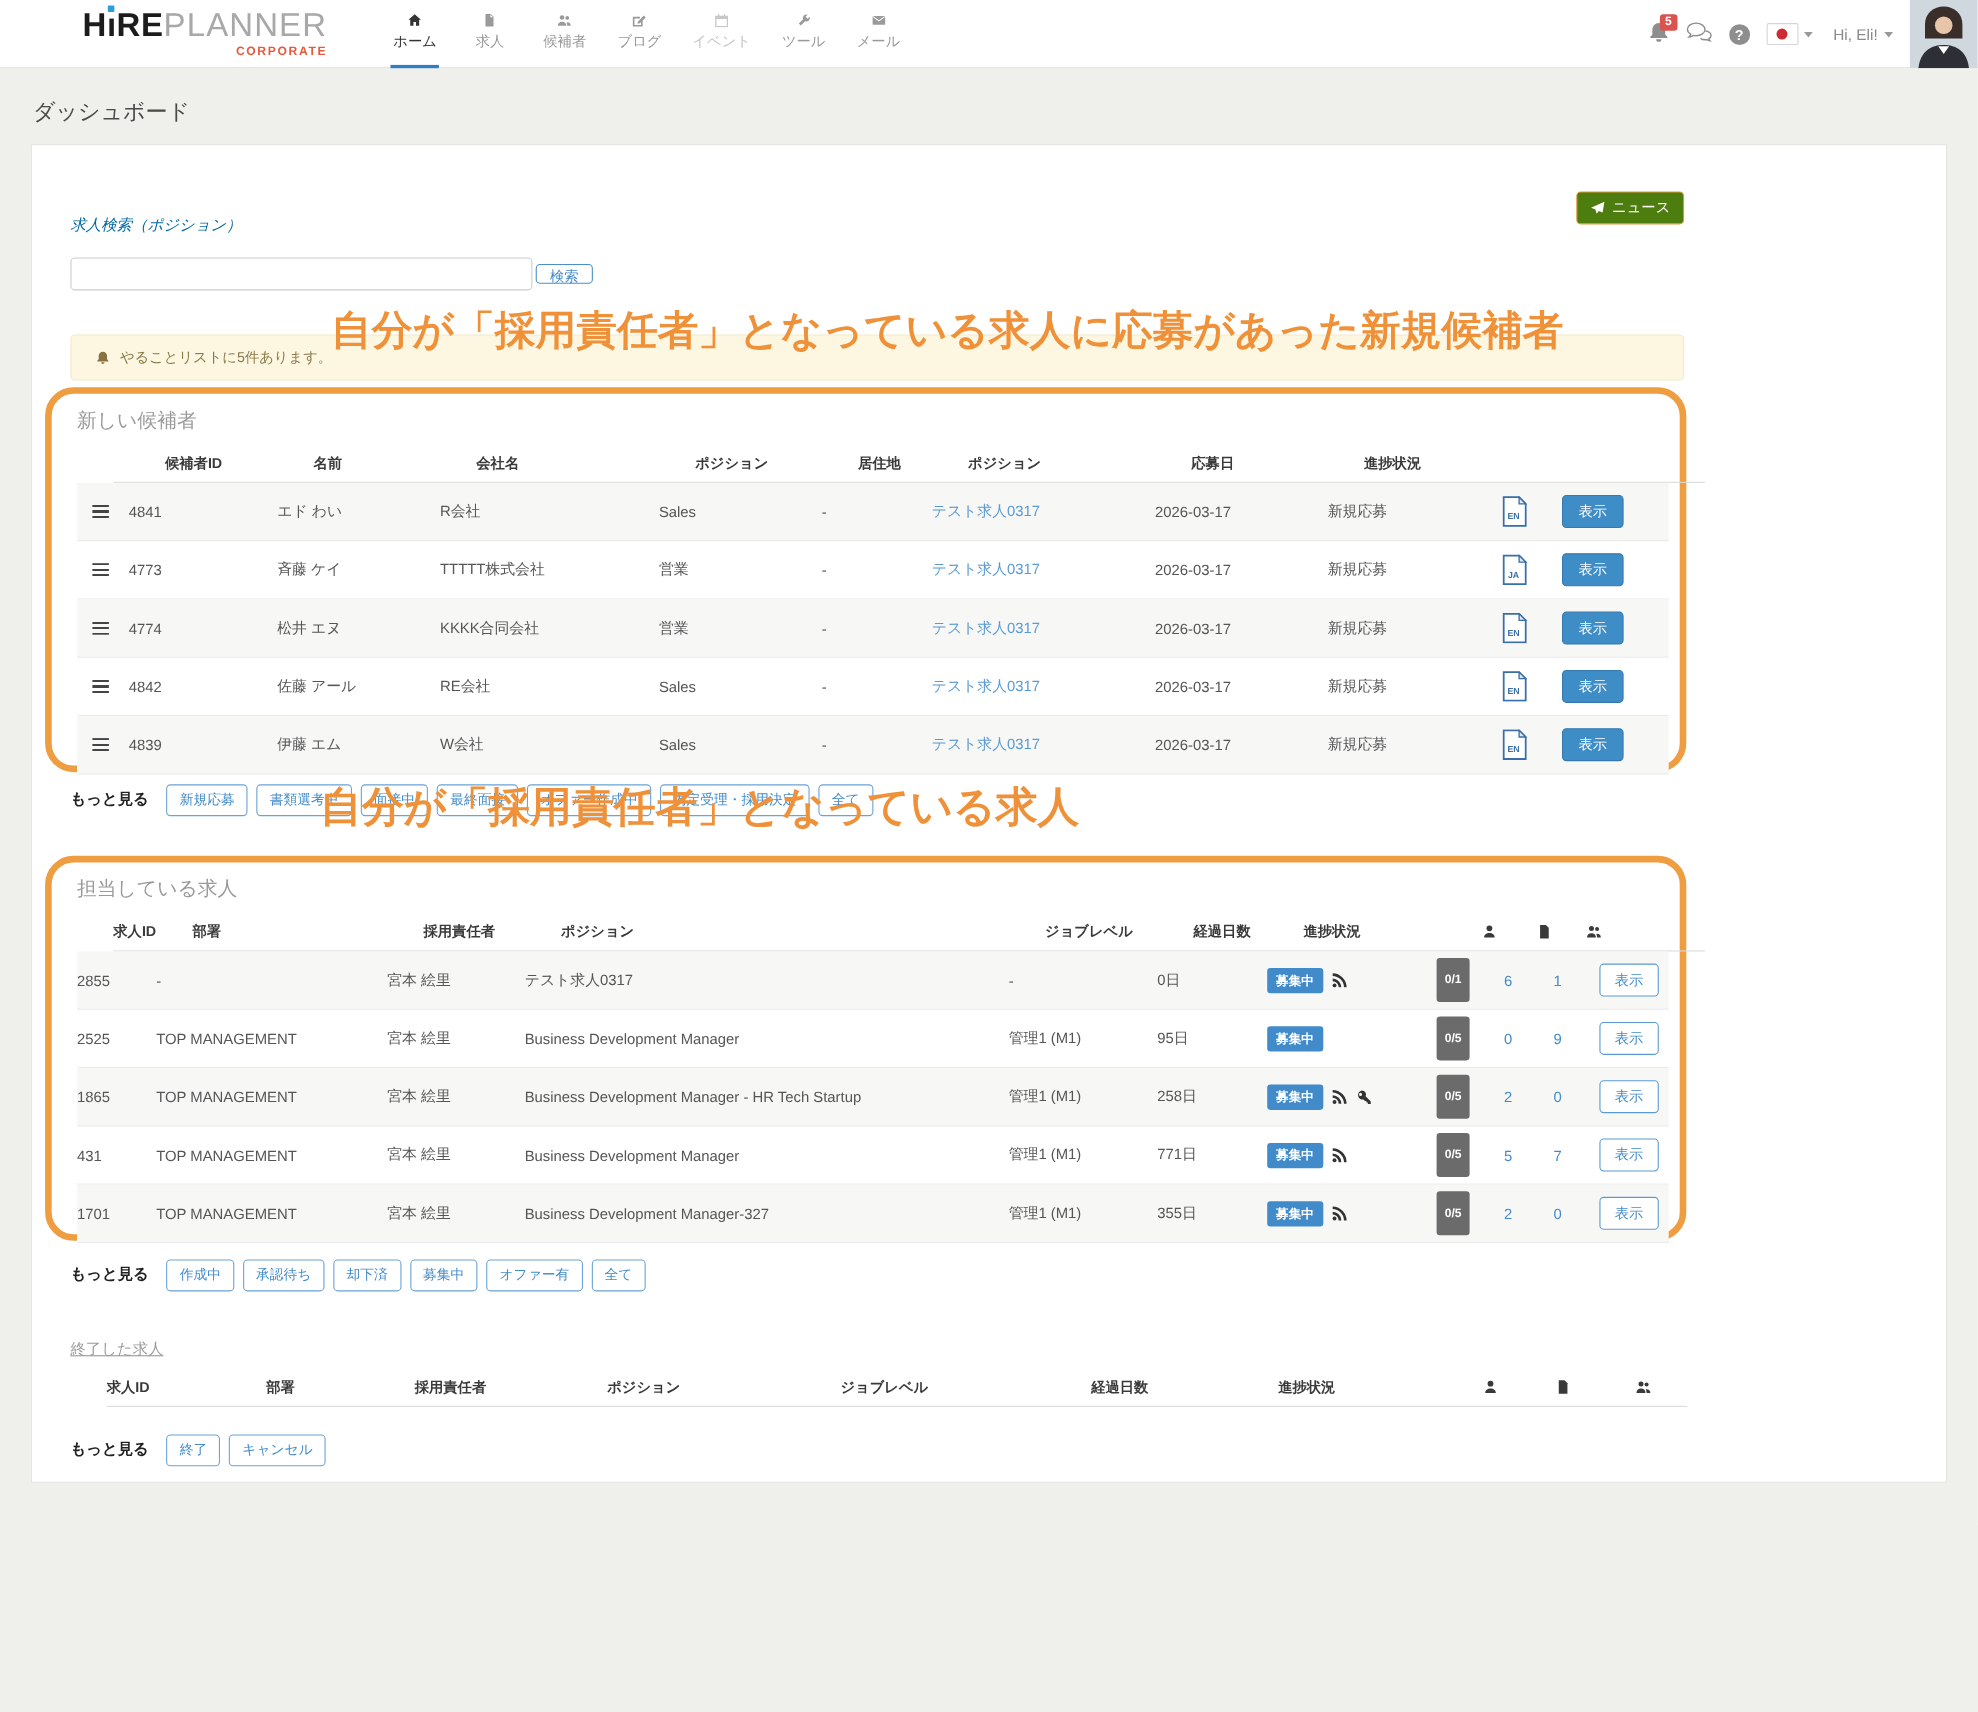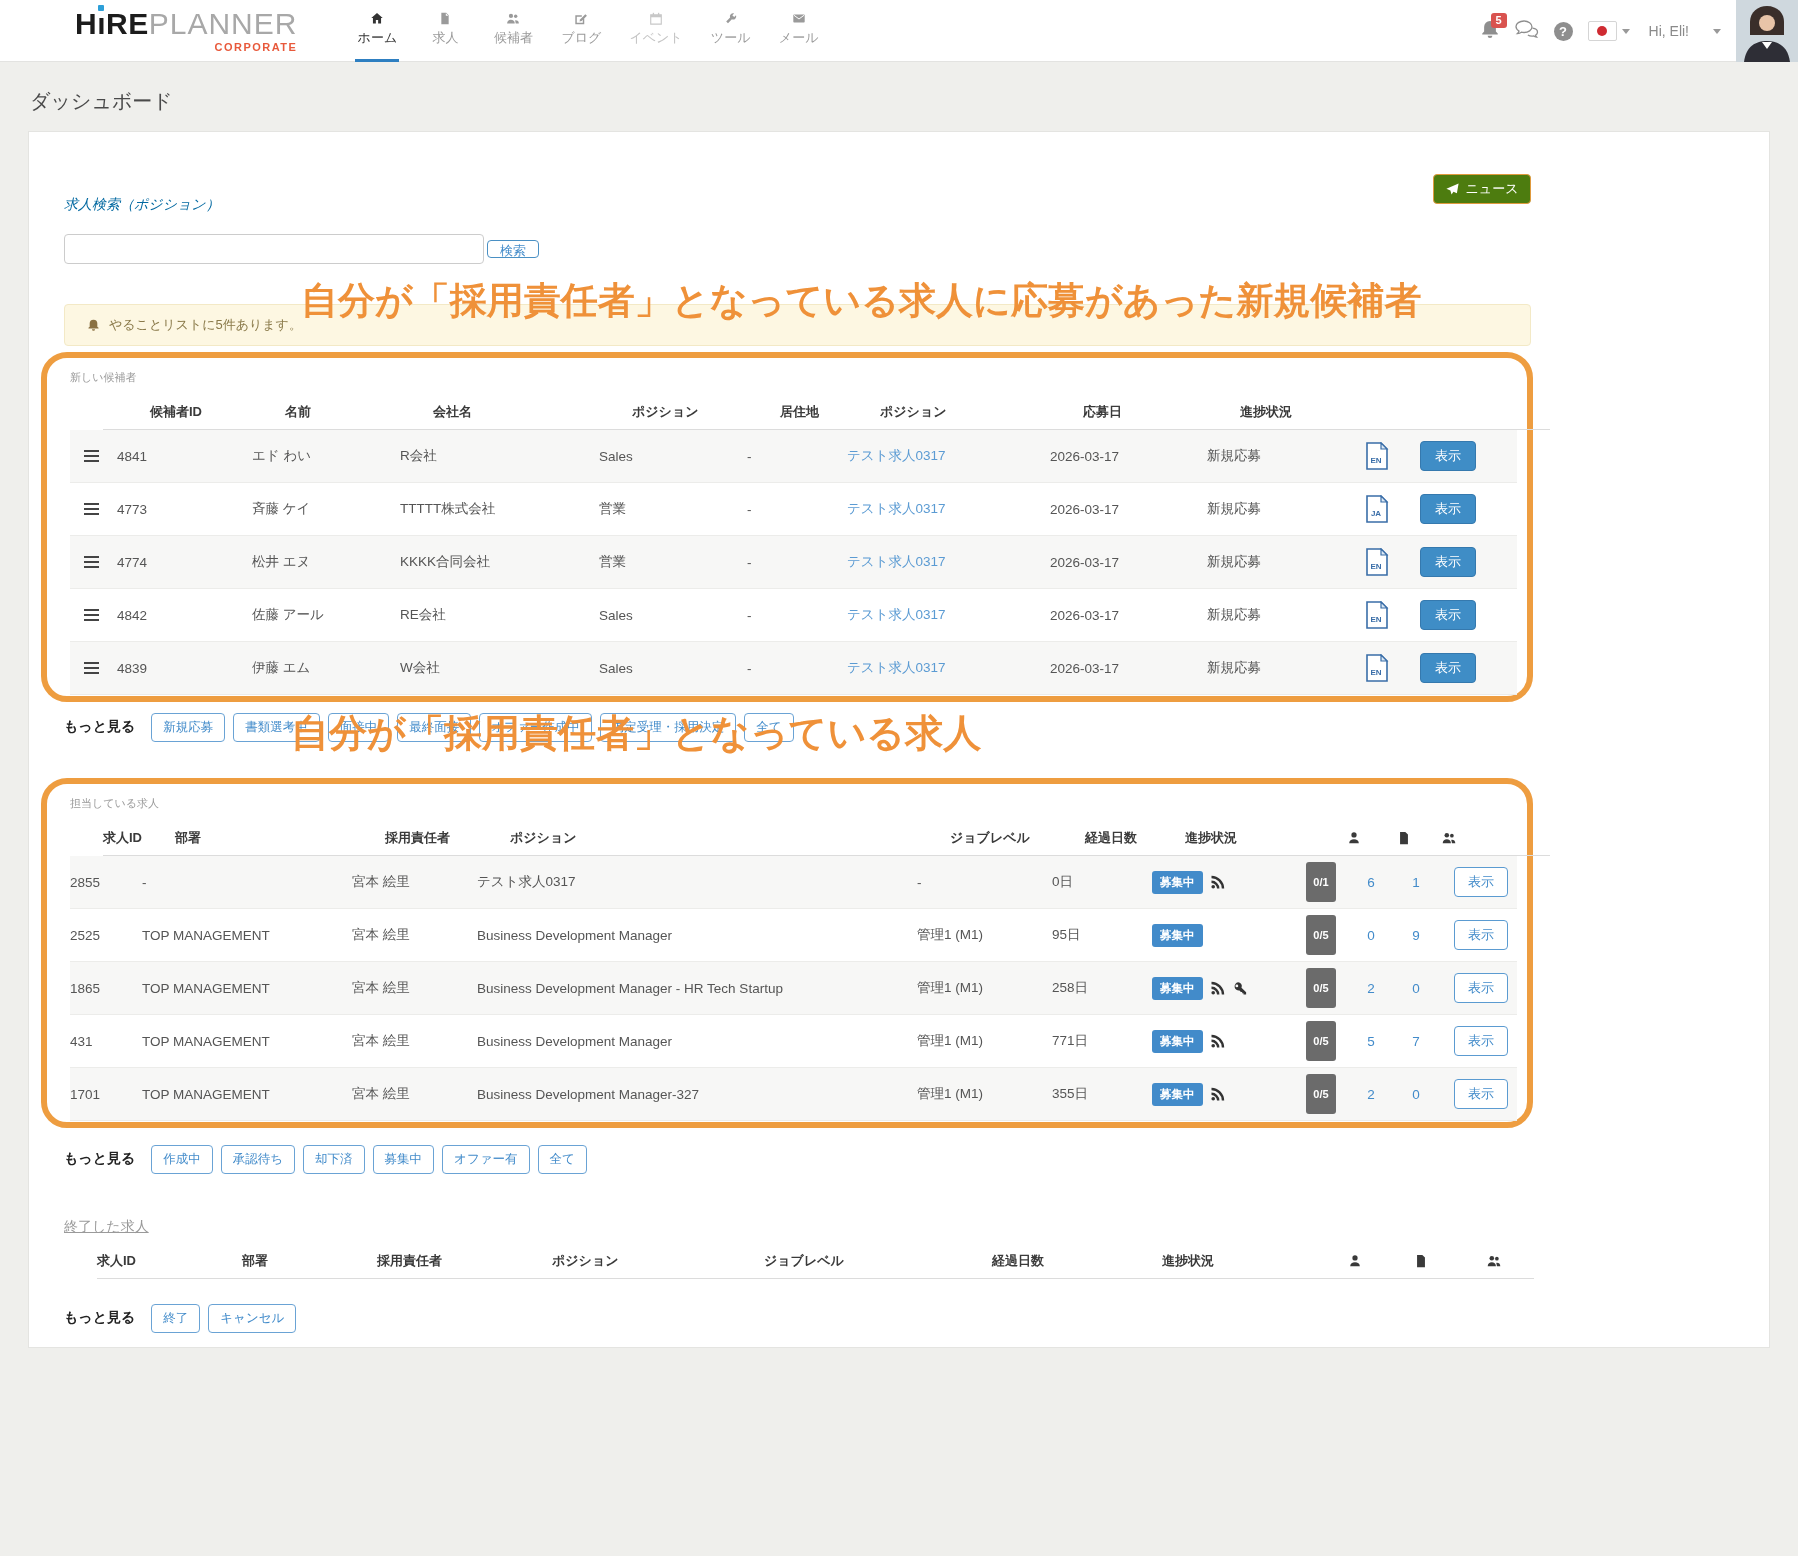--- a/index.html
+++ b/index.html
@@ -25,21 +25,21 @@
   .bell-wrap{position:relative;cursor:pointer;}
   .bell-wrap svg{width:20px;height:20px;fill:#8e8e8e;}
   .notif-badge{position:absolute;top:-6px;left:11px;background:#d9534f;color:#fff;font-size:11px;font-weight:700;padding:1px 5px;border-radius:3px;line-height:13px;}
   .chat-icon svg{width:24px;height:20px;fill:none;stroke:#8e8e8e;stroke-width:1.3;}
   .help-icon{width:19px;height:19px;border-radius:50%;background:#8e8e8e;color:#fff;font-size:13px;font-weight:700;display:flex;align-items:center;justify-content:center;cursor:pointer;}
   .help-icon::after{content:"?";}
   .flag-wrap{display:flex;align-items:center;gap:5px;cursor:pointer;}
   .flag{width:27px;height:18px;background:#fff;border:1px solid #d5d5d5;border-radius:2px;position:relative;}
   .flag::after{content:"";position:absolute;left:50%;top:50%;width:10px;height:10px;margin:-5px 0 0 -5px;border-radius:50%;background:#cf2b32;}
   .caret{width:0;height:0;border-left:4px solid transparent;border-right:4px solid transparent;border-top:5px solid #999;}
-  .greeting{display:flex;align-items:center;gap:24px;font-size:14px;color:#8a8a8a;cursor:pointer;margin-left:4px;}
+  .greeting{display:flex;align-items:center;gap:6px;font-size:14px;color:#8a8a8a;cursor:pointer;margin-left:4px;}
   .avatar{width:62px;height:62px;display:block;}
 
   
   .page-title{margin:26px 0 16px 30px;font-size:20px;color:#4a4a4a;font-weight:400;}
   .card{margin:0 28px;background:#fff;border:1px solid #e4e4e1;position:relative;padding:64px 0 14px 35px;box-sizing:border-box;}
 
   .news-btn{position:absolute;top:42px;left:1404px;width:98px;height:30px;background:#4d7c0f;border:1px solid #e09a3e;border-radius:4px;color:#fff;font-size:13px;display:flex;align-items:center;justify-content:center;gap:7px;cursor:pointer;}
   .news-btn svg{width:13px;height:13px;fill:#fff;}
 
   .search-label{font-size:14px;color:#0369a1;margin-bottom:20px;font-style:italic;}
@@ -49,21 +49,21 @@
 
   .todo-alert{margin-top:40px;width:1467px;height:42px;background:#fdf7e2;border:1px solid #f3e9c6;border-radius:4px;display:flex;align-items:center;gap:9px;padding-left:22px;box-sizing:border-box;font-size:13px;color:#8a7a4a;}
   .todo-alert svg{width:13px;height:14px;fill:#8a7142;}
 
   .annotation{position:absolute;font-weight:800;color:#ef9139;white-space:nowrap;pointer-events:none;z-index:5;letter-spacing:0;}
   .annotation.a1{top:144px;left:272px;font-size:37px;}
   .annotation.a2{top:576px;left:262px;font-size:38px;}
 
   .orange-box{margin-top:6px;margin-left:-23px;width:1492px;height:350px;border:6px solid #ee9d40;border-radius:26px;box-sizing:border-box;padding:12px 0 0 23px;background:#fff;position:relative;}
   .orange-box.second{margin-top:36px;}
-  .box-title{font-size:11px;color:#9a9a9a;}
+  .box-title{font-size:18px;color:#9a9a9a;}
 
   .grid{display:grid;align-items:center;}
   .t1{grid-template-columns:47px 135px 148px 199px 148px 100px 203px 157px 145px 50px 115px;width:1447px;}
   .t2{grid-template-columns:72px 210px 125px 440px 135px 100px 140px 58px 42px 48px 77px;width:1447px;}
   .t3{grid-template-columns:145px 135px 175px 212px 228px 170px 160px 66px 66px 80px;width:1437px;}
   .thead{height:34px;font-size:13px;font-weight:700;color:#3a3a3a;border-bottom:1px solid #dcdcdc;margin-top:10px;margin-left:33px;}
   .thead .icon-h{display:flex;justify-content:center;}
   .thead .icon-h svg{width:14px;height:14px;fill:#3a3a3a;}
   .trow{height:52px;font-size:13.5px;color:#555;border-bottom:1px solid #ececea;}
   .trow:nth-child(odd){background:#f7f7f6;}

